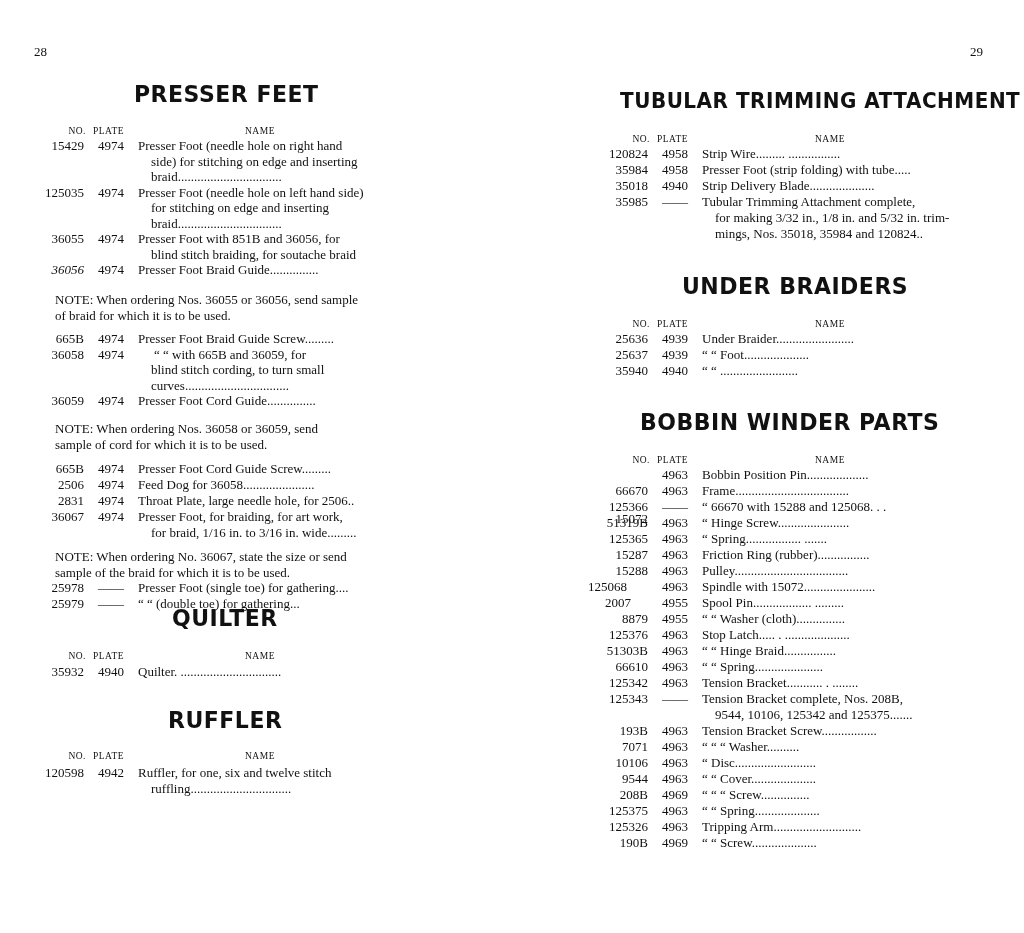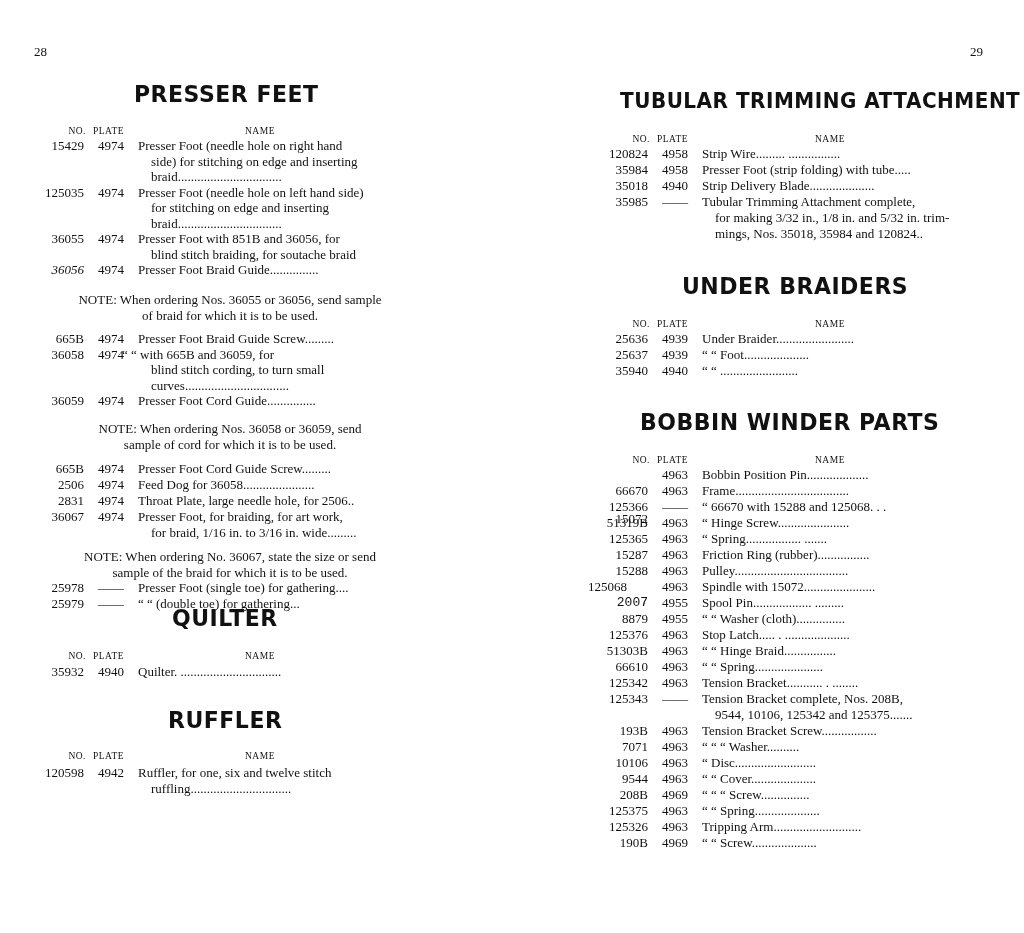--- a/index.html
+++ b/index.html
@@ -3,21 +3,21 @@
 <meta charset="utf-8">
 <style>
   html, body { margin:0; padding:0; background:#fff; }
   body { width:1024px; height:933px; position:relative; overflow:hidden; color:#111;
          font-family:"Liberation Serif","DejaVu Serif",serif; }
   .page-num { position:absolute; top:44px; font-size:13px; }
   .heading { position:absolute; font-family:"DejaVu Sans","Liberation Sans",sans-serif;
              font-weight:bold; font-size:22px; letter-spacing:0.5px; white-space:nowrap; transform:scaleY(1.05); }
   .colhead { position:absolute; font-size:9.5px; letter-spacing:0.5px; }
   .row { position:absolute; font-size:13px; line-height:16px; white-space:nowrap; }
-  .note { position:absolute; font-size:13px; line-height:16px; text-align:center; }
+  .note { position:absolute; font-size:13px; line-height:16px; }
 </style>
 </head>
 <body>
 
 <div id="root"></div>
 
 <div class="page-num" style="left: 34px;">28</div>
 <div class="heading" style="left: 134px; top: 82px;">PRESSER FEET</div>
 <div class="colhead" style="left: 54px; top: 126px; width: 32px; text-align: right;">NO.</div>
 <div class="colhead" style="left: 84px; top: 126px; width: 40px; text-align: right;">PLATE</div>
@@ -39,21 +39,21 @@
 <div class="row" style="left: 24px; top: 262px; width: 60px; text-align: right; font-style: italic;">36056</div>
 <div class="row" style="left: 84px; top: 262px; width: 40px; text-align: right;">4974</div>
 <div class="row" style="left: 138px; top: 262px;">Presser Foot Braid Guide...............</div>
 <div class="note" style="left: 55px; top: 292px; width: 350px;">NOTE: When ordering Nos. 36055 or 36056, send sample</div>
 <div class="note" style="left: 55px; top: 308px; width: 350px;">of braid for which it is to be used.</div>
 <div class="row" style="left: 24px; top: 331px; width: 60px; text-align: right;">665B</div>
 <div class="row" style="left: 84px; top: 331px; width: 40px; text-align: right;">4974</div>
 <div class="row" style="left: 138px; top: 331px;">Presser Foot Braid Guide Screw.........</div>
 <div class="row" style="left: 24px; top: 346.5px; width: 60px; text-align: right;">36058</div>
 <div class="row" style="left: 84px; top: 346.5px; width: 40px; text-align: right;">4974</div>
-<div class="row" style="left: 122px; top: 346.5px; text-align: center;">“      “  with 665B and 36059, for</div>
+<div class="row" style="left: 154px; top: 346.5px; text-align: center;">“      “  with 665B and 36059, for</div>
 <div class="row" style="left: 151px; top: 362px;">blind stitch cording, to turn small</div>
 <div class="row" style="left: 151px; top: 377.5px;">curves................................</div>
 <div class="row" style="left: 24px; top: 393px; width: 60px; text-align: right;">36059</div>
 <div class="row" style="left: 84px; top: 393px; width: 40px; text-align: right;">4974</div>
 <div class="row" style="left: 138px; top: 393px;">Presser Foot Cord Guide...............</div>
 <div class="note" style="left: 55px; top: 421px; width: 350px;">NOTE: When ordering Nos. 36058 or 36059, send</div>
 <div class="note" style="left: 55px; top: 437px; width: 350px;">sample of cord for which it is to be used.</div>
 <div class="row" style="left: 24px; top: 461px; width: 60px; text-align: right;">665B</div>
 <div class="row" style="left: 84px; top: 461px; width: 40px; text-align: right;">4974</div>
 <div class="row" style="left: 138px; top: 461px;">Presser Foot Cord Guide Screw.........</div>
@@ -143,21 +143,21 @@
 <div class="row" style="left: 702px; top: 531px;">   “     Spring.................  .......</div>
 <div class="row" style="left: 588px; top: 547px; width: 60px; text-align: right;">15287</div>
 <div class="row" style="left: 648px; top: 547px; width: 40px; text-align: right;">4963</div>
 <div class="row" style="left: 702px; top: 547px;">Friction Ring (rubber)................</div>
 <div class="row" style="left: 588px; top: 563px; width: 60px; text-align: right;">15288</div>
 <div class="row" style="left: 648px; top: 563px; width: 40px; text-align: right;">4963</div>
 <div class="row" style="left: 702px; top: 563px;">Pulley...................................</div>
 <div class="row" style="left: 588px; top: 579px; width: 60px; text-align: left;">125068</div>
 <div class="row" style="left: 648px; top: 579px; width: 40px; text-align: right;">4963</div>
 <div class="row" style="left: 702px; top: 579px;">Spindle with 15072......................</div>
-<div class="row" style="left: 588px; top: 595px; width: 60px; text-align: right; font-family: Liberation Mono, monospace;">2007</div>
+<div class="row" style="left: 588px; top: 595px; width: 60px; text-align: center;">2007</div>
 <div class="row" style="left: 648px; top: 595px; width: 40px; text-align: right;">4955</div>
 <div class="row" style="left: 702px; top: 595px;">Spool Pin..................  .........</div>
 <div class="row" style="left: 588px; top: 611px; width: 60px; text-align: right;">8879</div>
 <div class="row" style="left: 648px; top: 611px; width: 40px; text-align: right;">4955</div>
 <div class="row" style="left: 702px; top: 611px;">  “     “  Washer (cloth)...............</div>
 <div class="row" style="left: 588px; top: 627px; width: 60px; text-align: right;">125376</div>
 <div class="row" style="left: 648px; top: 627px; width: 40px; text-align: right;">4963</div>
 <div class="row" style="left: 702px; top: 627px;">Stop Latch..... . ....................</div>
 <div class="row" style="left: 588px; top: 643px; width: 60px; text-align: right;">51303B</div>
 <div class="row" style="left: 648px; top: 643px; width: 40px; text-align: right;">4963</div>

